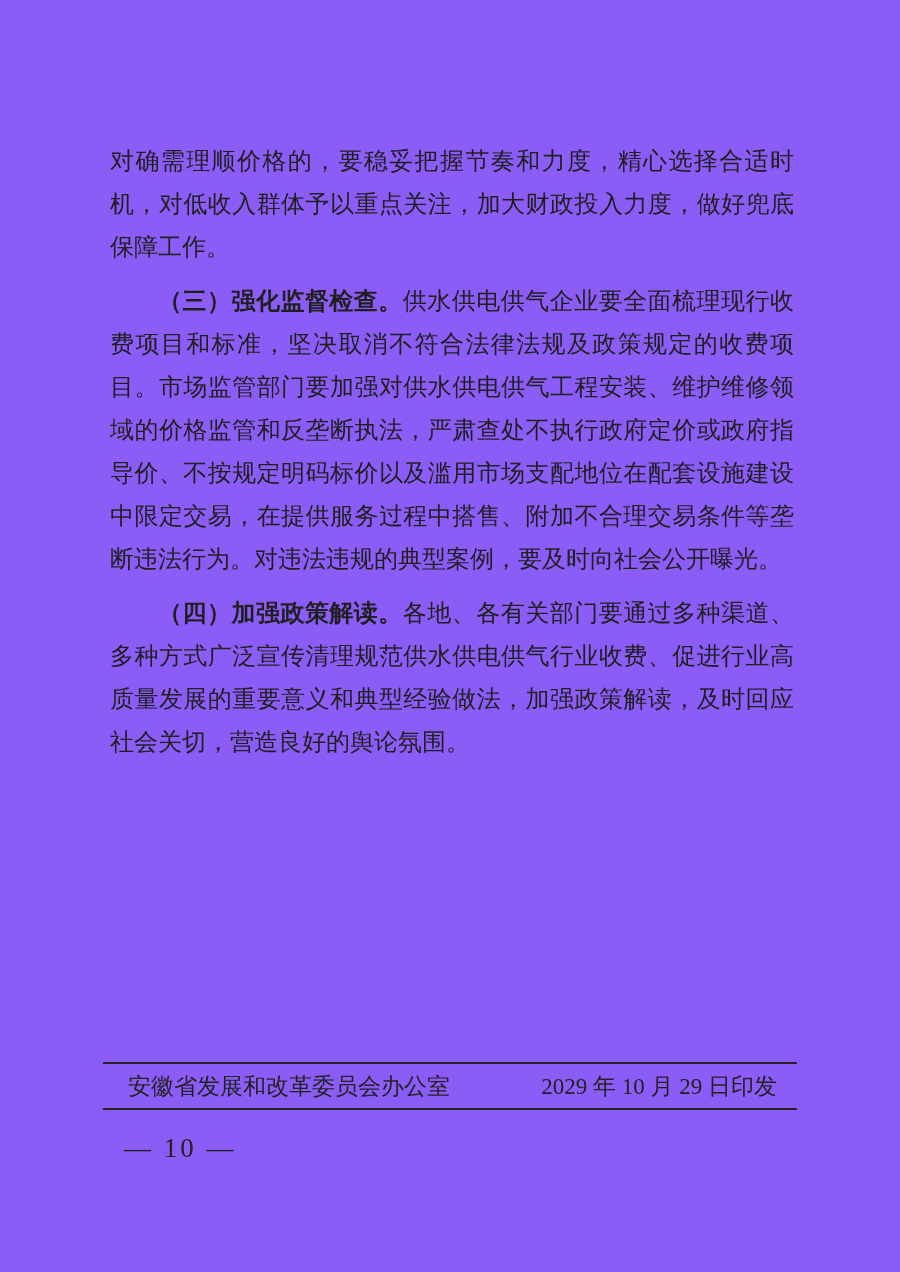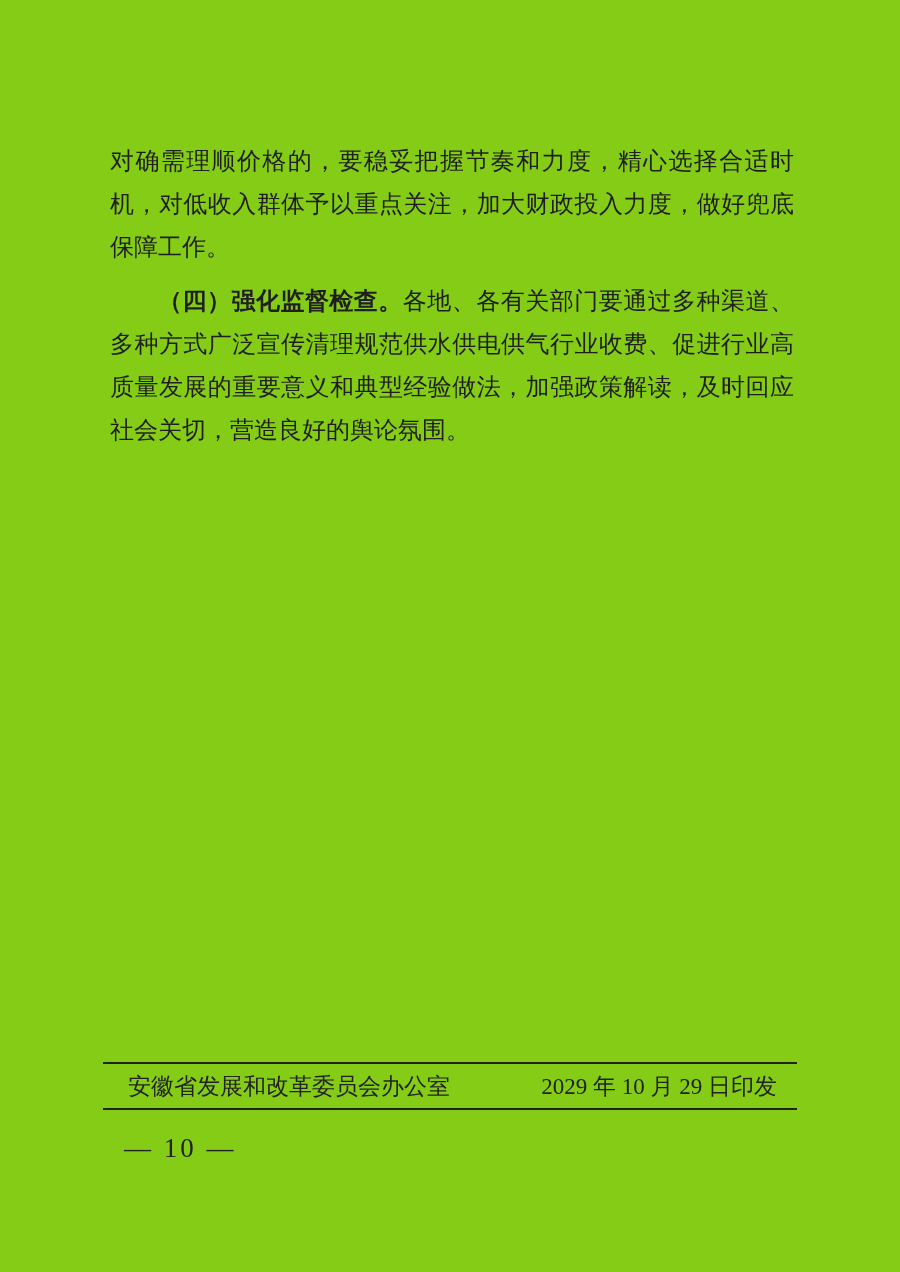--- a/index.html
+++ b/index.html
@@ -4,21 +4,21 @@
 <style>
   html, body {
     margin: 0;
     padding: 0;
     background: #ffffff;
   }
   .page {
     position: relative;
     width: 900px;
     height: 1272px;
-    background: #84cc16;
+    background: #8b5cf6;
     font-family: "Liberation Serif", "DejaVu Serif", serif;
     color: #1f1f1f;
     overflow: hidden;
   }
   .content {
     position: absolute;
     left: 110px;
     top: 140px;
     width: 684px;
     font-size: 24px;
@@ -66,22 +66,23 @@
   }
 </style>
 </head>
 <body>
 
 <div class="page">
 
   <main class="content">
     <p class="para"><b class="head"></b><span>对确需理顺价格的，要稳妥把握节奏和力度，精心选择合适时机，对低收入群体予以重点关注，加大财政投入力度，做好兜底保障工作。</span></p>
 
+    <p class="para section"><b class="head">（三）强化监督检查。</b><span>供水供电供气企业要全面梳理现行收费项目和标准，坚决取消不符合法律法规及政策规定的收费项目。市场监管部门要加强对供水供电供气工程安装、维护维修领域的价格监管和反垄断执法，严肃查处不执行政府定价或政府指导价、不按规定明码标价以及滥用市场支配地位在配套设施建设中限定交易，在提供服务过程中搭售、附加不合理交易条件等垄断违法行为。对违法违规的典型案例，要及时向社会公开曝光。</span></p>
 
-    <p class="para section"><b class="head">（四）强化监督检查。</b><span>各地、各有关部门要通过多种渠道、多种方式广泛宣传清理规范供水供电供气行业收费、促进行业高质量发展的重要意义和典型经验做法，加强政策解读，及时回应社会关切，营造良好的舆论氛围。</span></p>
+    <p class="para section"><b class="head">（四）加强政策解读。</b><span>各地、各有关部门要通过多种渠道、多种方式广泛宣传清理规范供水供电供气行业收费、促进行业高质量发展的重要意义和典型经验做法，加强政策解读，及时回应社会关切，营造良好的舆论氛围。</span></p>
   </main>
 
   <footer class="colophon">
     <span class="issuer">安徽省发展和改革委员会办公室</span>
     <span class="print-date">2029 年 10 月 29 日印发</span>
   </footer>
 
   <div class="page-number">— 10 —</div>
 
 </div>

